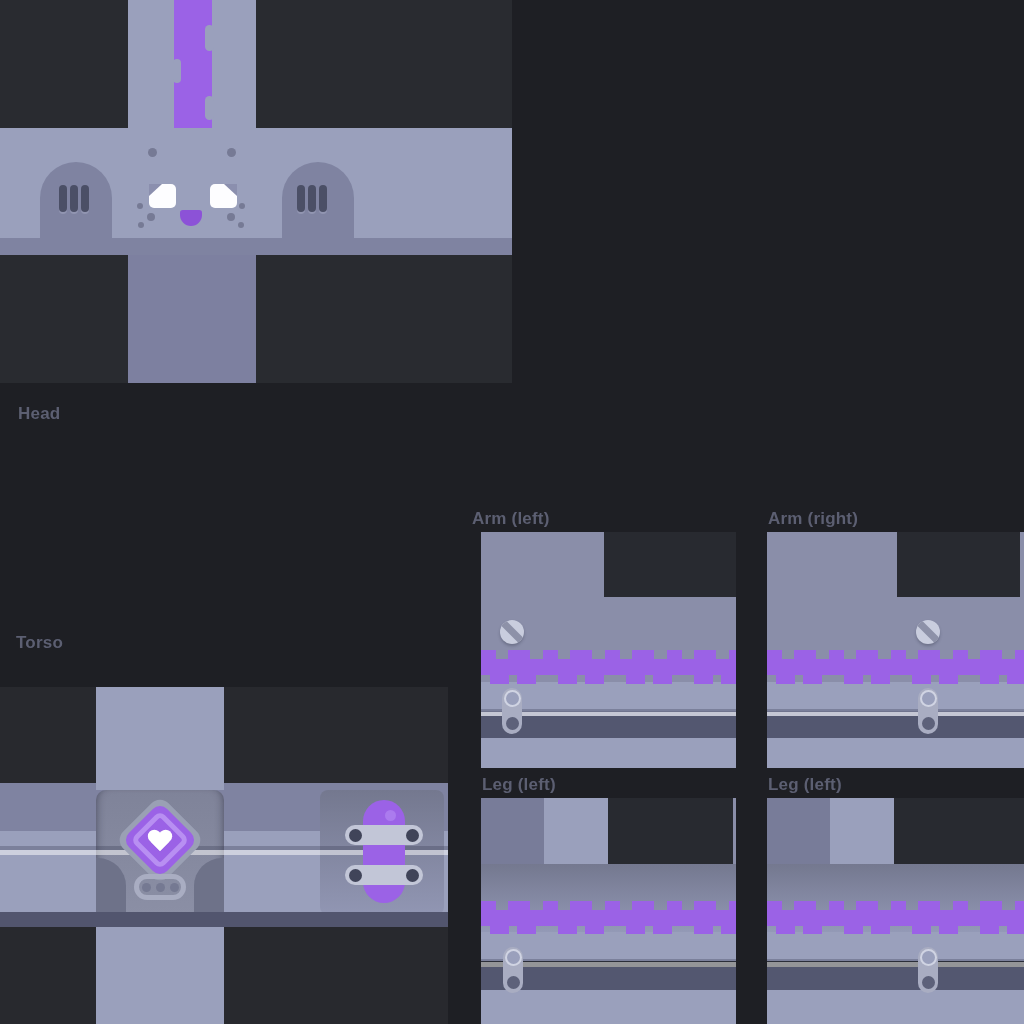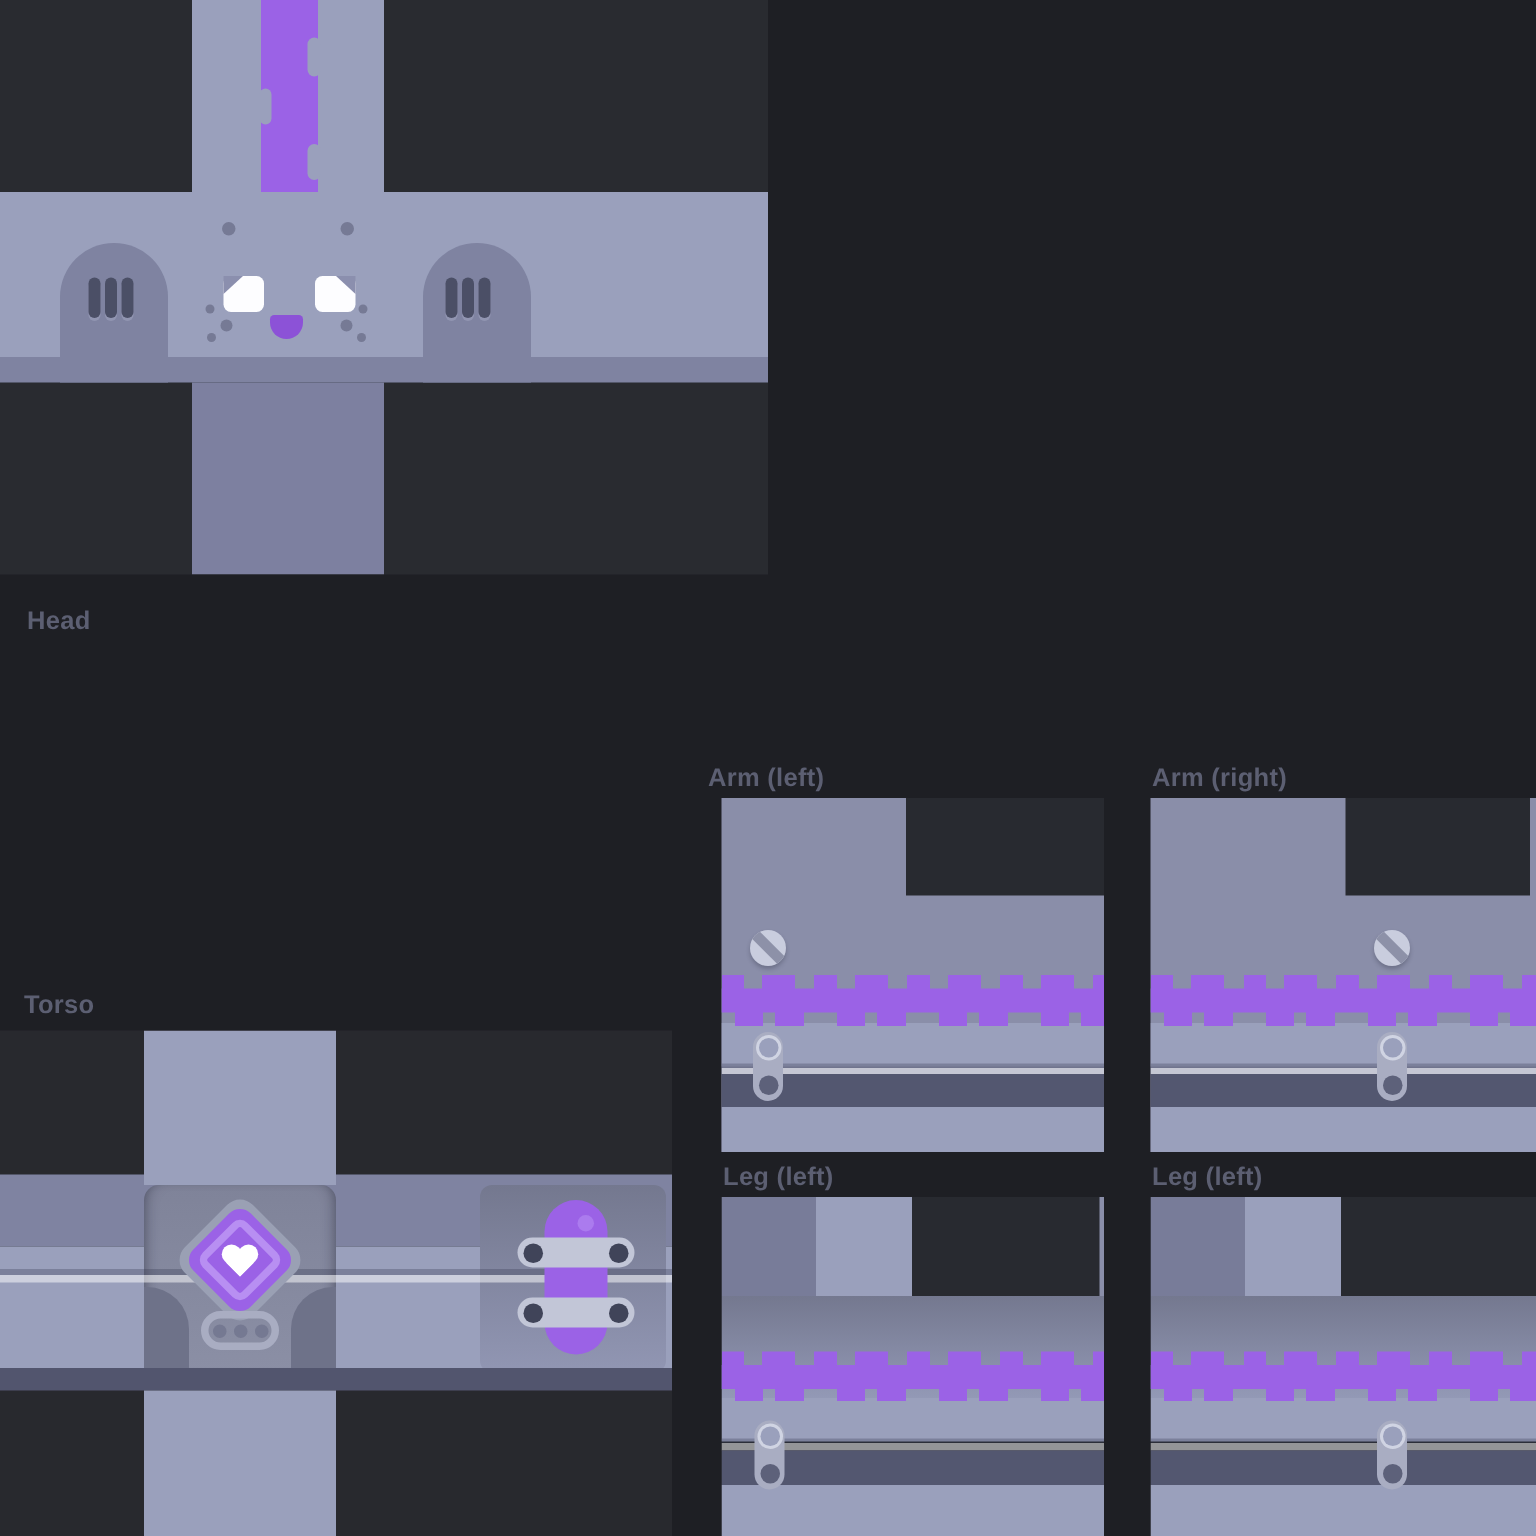--- a/index.html
+++ b/index.html
@@ -185,21 +185,21 @@
     <div class="abs vent">
       <div class="vent-dot"></div>
       <div class="vent-dot"></div>
       <div class="vent-dot"></div>
     </div>
     <div class="abs capsule"></div>
     <div class="abs cap-hl"></div>
     <div class="strap s1"></div>
     <div class="strap s2"></div>
   </div>
-  <div class="label" style="left:16px;top:660px">Torso</div>
+  <div class="label" style="left:16px;top:633px">Torso</div>
 
   <div class="tile t-arm left">
     <div class="a-notch"></div>
     <div class="row a-light"></div>
     <div class="row a-sh"></div>
     <div class="row a-wh"></div>
     <div class="row a-dark"></div>
     <div class="row a-bot"></div>
     <div class="fur a-fur"></div>
     <div class="screw" style="left:19px;top:88px"></div>

